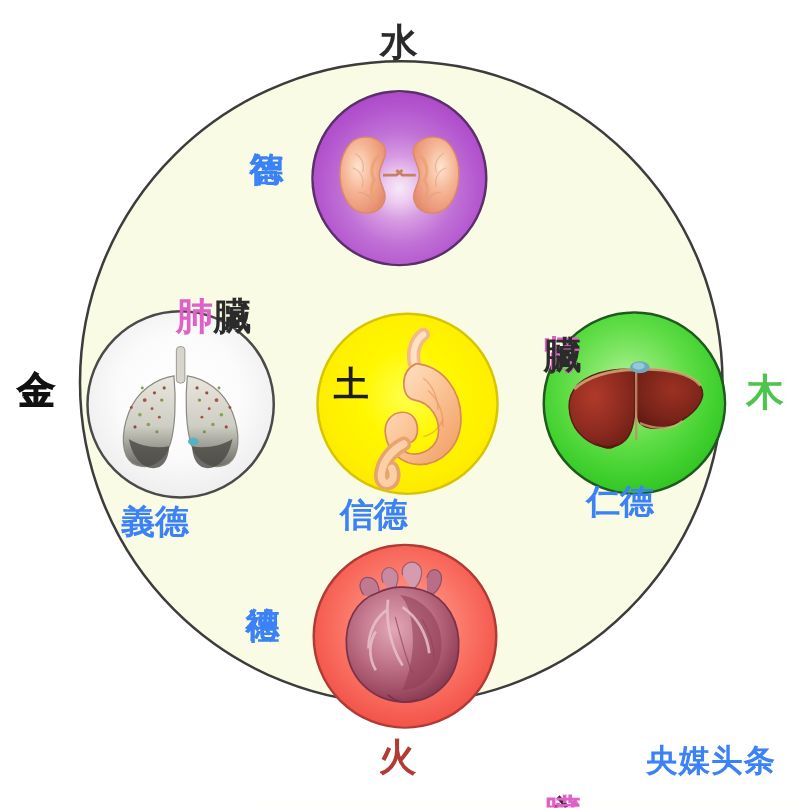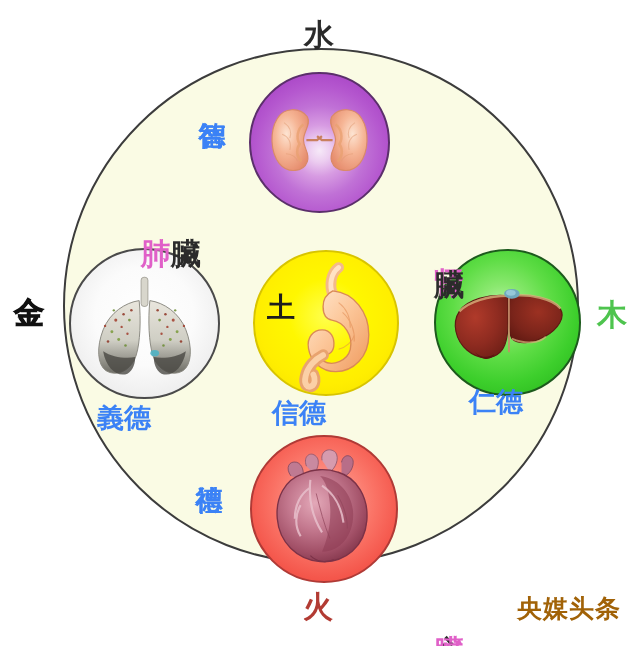--- a/index.html
+++ b/index.html
@@ -156,21 +156,21 @@
   .organ-spleen { left: 285px; top: 213px; }   
   .organ-liver  { left: 466px; top: 204px; }   
 
   
   .watermark {
     position: absolute;
     left: 517px;
     top: 592px;
     font-size: 25px;
     font-weight: 700;
-    color: #a16207;
+    color: #3b82f6;
     letter-spacing: 1px;
     white-space: pre;
   }
 </style>
 </head>
 <body>
 
 <div id="stage">
 
   <div class="outer-circle"></div>

